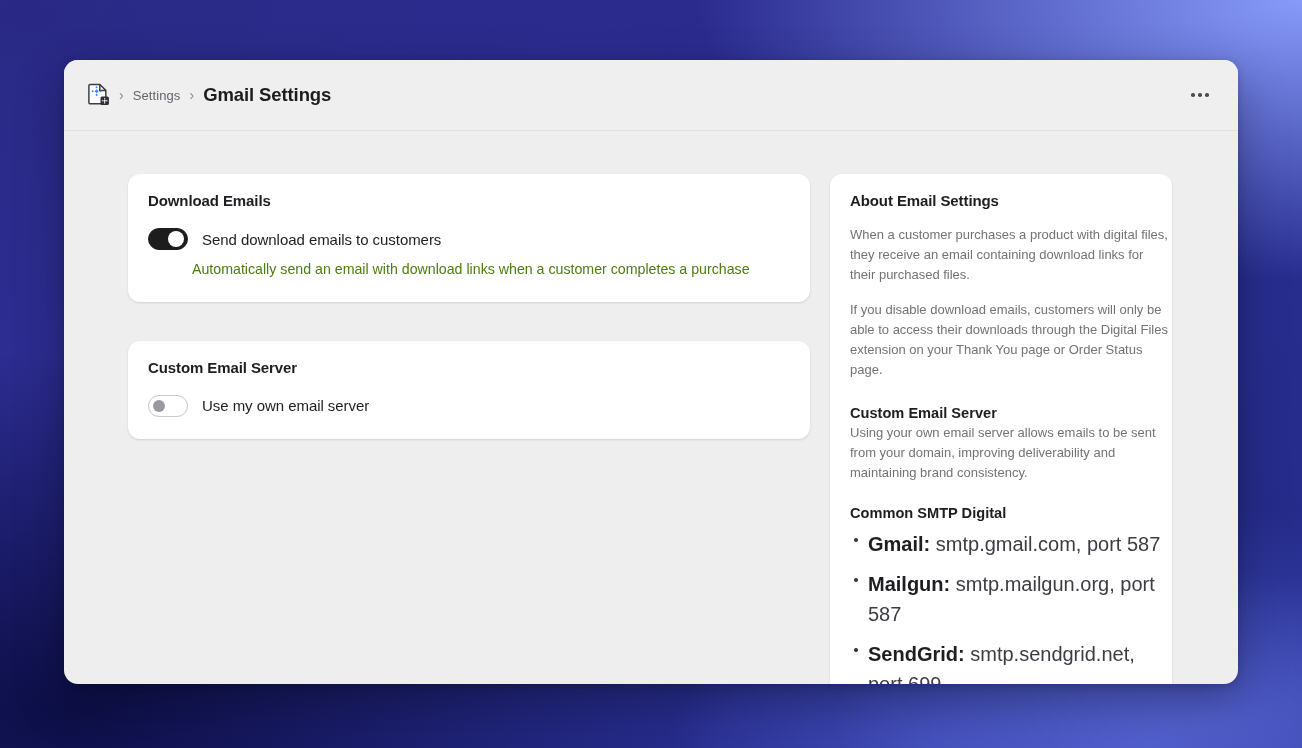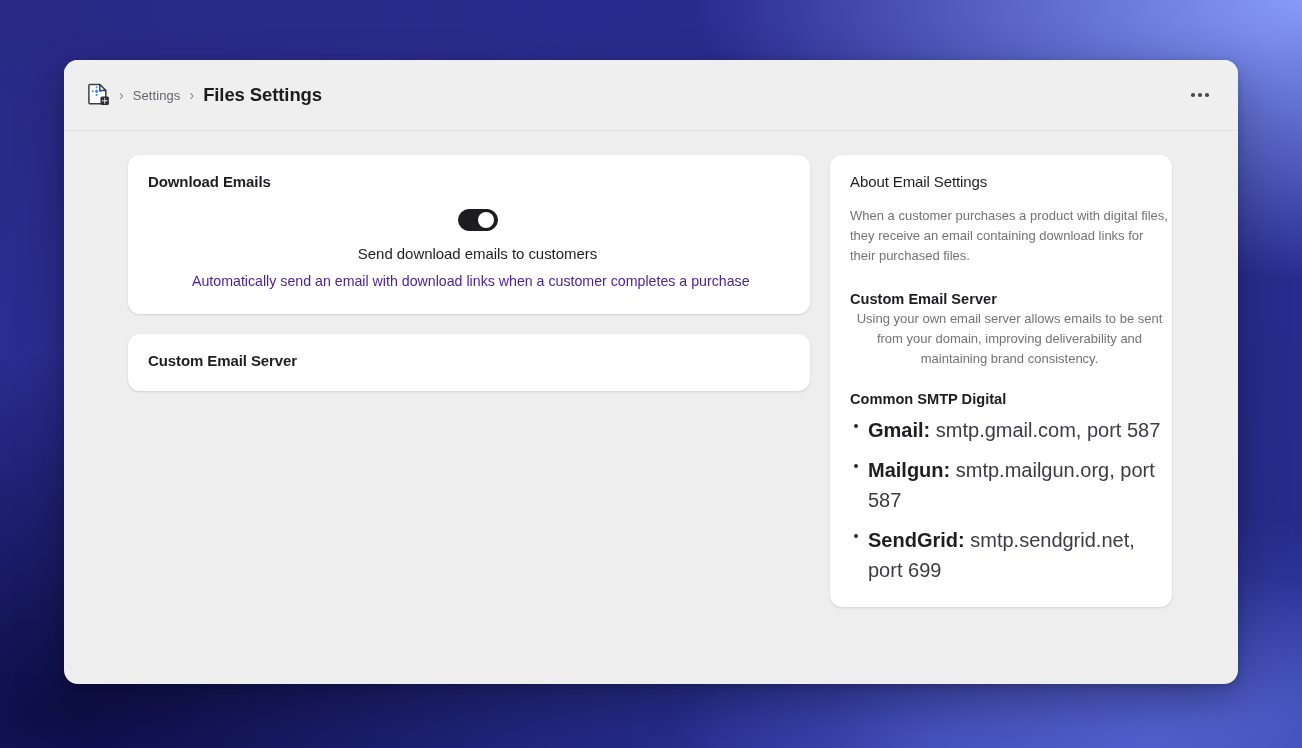--- a/index.html
+++ b/index.html
@@ -122,36 +122,35 @@
   .col-side {
     width: 342px;
     flex: 0 0 342px;
   }
 
   .card {
     background: #ffffff;
     border-radius: 12px;
     box-shadow: 0 1px 2px rgba(16,24,40,0.06), 0 1px 3px rgba(16,24,40,0.07);
   }
-  .card-pad { padding: 18px 3px 22px 20px; }
+  .card-pad { padding: 18px 3px 22px 20px; margin-top: 19px; }
 
   .card-title {
     font-size: 15px;
     font-weight: bold;
     color: #1e1e22;
     letter-spacing: -0.1px;
   }
 
   
   .toggle-row {
     display: flex;
     align-items: center;
     gap: 14px;
     margin-top: 19px;
-    flex-direction: column;
   }
   .switch {
     width: 40px;
     height: 22px;
     border-radius: 11px;
     position: relative;
     flex: 0 0 auto;
     cursor: pointer;
   }
   .switch.on { background: #1d1d1f; border: 1px solid #1d1d1f; }
@@ -174,45 +173,45 @@
   }
   .toggle-label {
     font-size: 15px;
     color: #1e1e22;
     letter-spacing: -0.05px;
   }
   .toggle-desc {
     margin-top: 9px;
     margin-left: 44px;
     font-size: 14.2px;
-    color: #4c1d95;
+    color: #4d7c0f;
     line-height: 1.45;
   }
 
   
   .side-title {
     font-size: 15px;
-    font-weight: normal;
+    font-weight: bold;
     color: #1e1e22;
     letter-spacing: -0.1px;
   }
   .side-para {
     margin-top: 16px;
     font-size: 13px;
     line-height: 1.52;
     color: #737373;
   }
   .side-sub {
     margin-top: 26px;
     font-size: 14.6px;
     font-weight: bold;
     color: #1e1e22;
   }
   .side-sub-tight { margin-top: 22px; }
-  .side-para-tight { margin-top: 2px; text-align: center; }
+  .side-para-tight { margin-top: 2px; }
 
   .smtp-list {
     margin-top: 8px;
     list-style: none;
   }
   .smtp-item {
     position: relative;
     padding-left: 18px;
     margin-top: 10px;
     font-size: 20px;
@@ -264,21 +263,21 @@
             <rect x="18.0" y="17.3" width="1.5" height="1.0"></rect>
             <rect x="16.2" y="15.0" width="1.0" height="1.5"></rect>
             <rect x="16.2" y="19.1" width="1.0" height="1.5"></rect>
           </g>
         </svg>
       </span>
 
       <span class="crumb-sep">›</span>
       <span class="crumb-link">Settings</span>
       <span class="crumb-sep">›</span>
-      <span class="crumb-current">Files Settings</span>
+      <span class="crumb-current">Gmail Settings</span>
     </div>
 
     <div class="more-btn">
       <span class="dot"></span>
       <span class="dot"></span>
       <span class="dot"></span>
     </div>
   </div>
 
   <div class="content">
@@ -291,29 +290,36 @@
           <div class="switch on">
             <span class="knob"></span>
           </div>
           <span class="toggle-label">Send download emails to customers</span>
         </div>
         <div class="toggle-desc">Automatically send an email with download links when a customer completes a purchase</div>
       </div>
 
       <div class="card card-pad">
         <div class="card-title">Custom Email Server</div>
+        <div class="toggle-row">
+          <div class="switch off">
+            <span class="knob"></span>
+          </div>
+          <span class="toggle-label">Use my own email server</span>
+        </div>
       </div>
 
     </div>
 
     <div class="col-side">
       <div class="card card-pad">
 
         <div class="side-title">About Email Settings</div>
         <div class="side-para">When a customer purchases a product with digital files, they receive an email containing download links for their purchased files.</div>
+        <div class="side-para">If you disable download emails, customers will only be able to access their downloads through the Digital Files extension on your Thank You page or Order Status page.</div>
 
         <div class="side-sub">Custom Email Server</div>
         <div class="side-para side-para-tight">Using your own email server allows emails to be sent from your domain, improving deliverability and maintaining brand consistency.</div>
 
         <div class="side-sub side-sub-tight">Common SMTP Digital</div>
 
         <ul class="smtp-list">
           <li class="smtp-item">
             <span class="smtp-name">Gmail:</span>
             <span>smtp.gmail.com, port 587</span>

